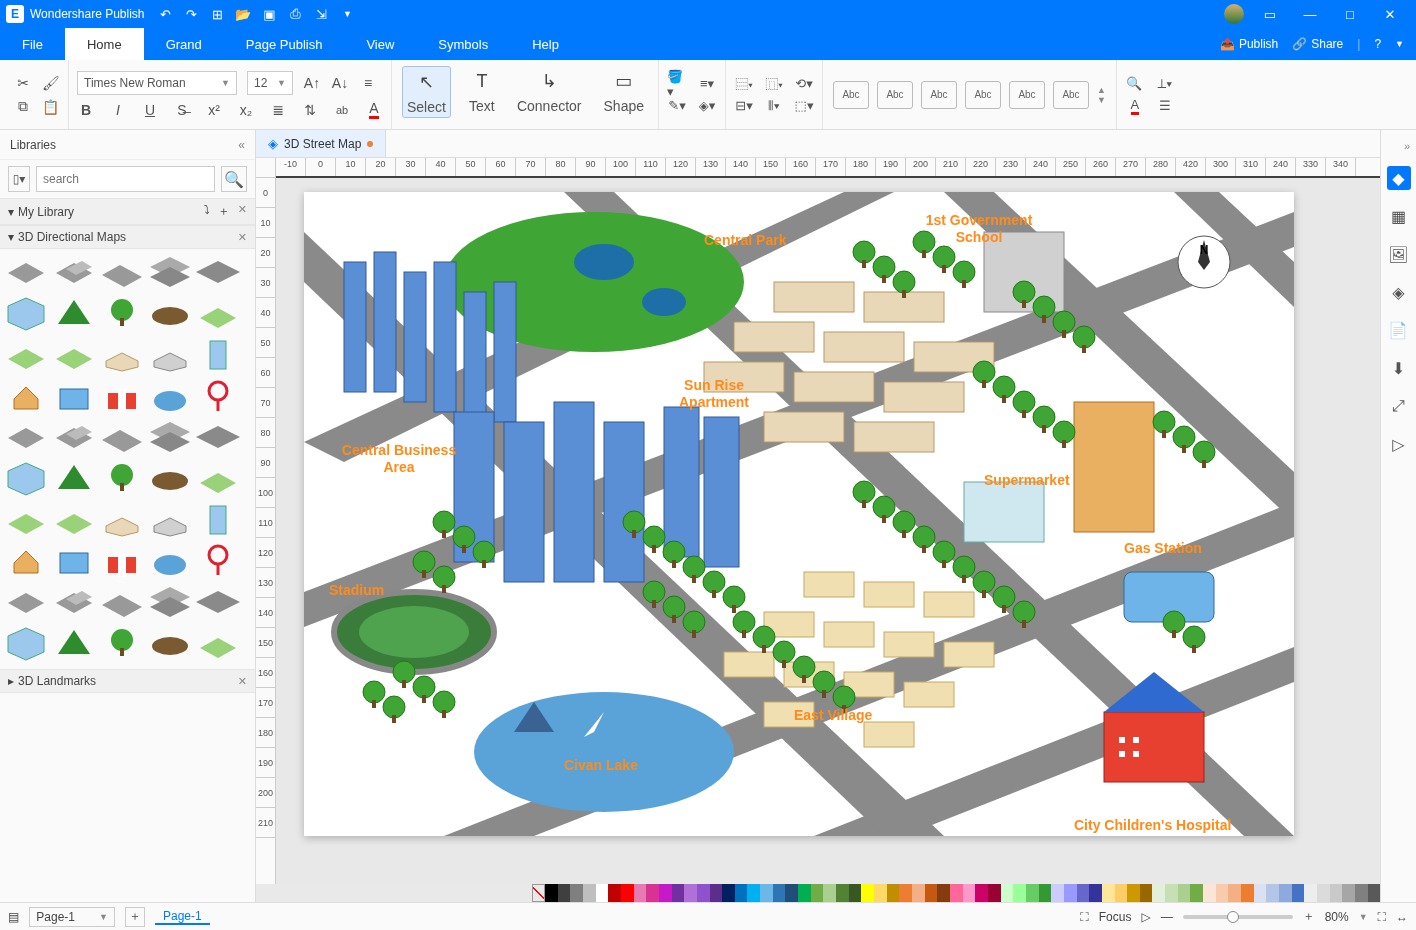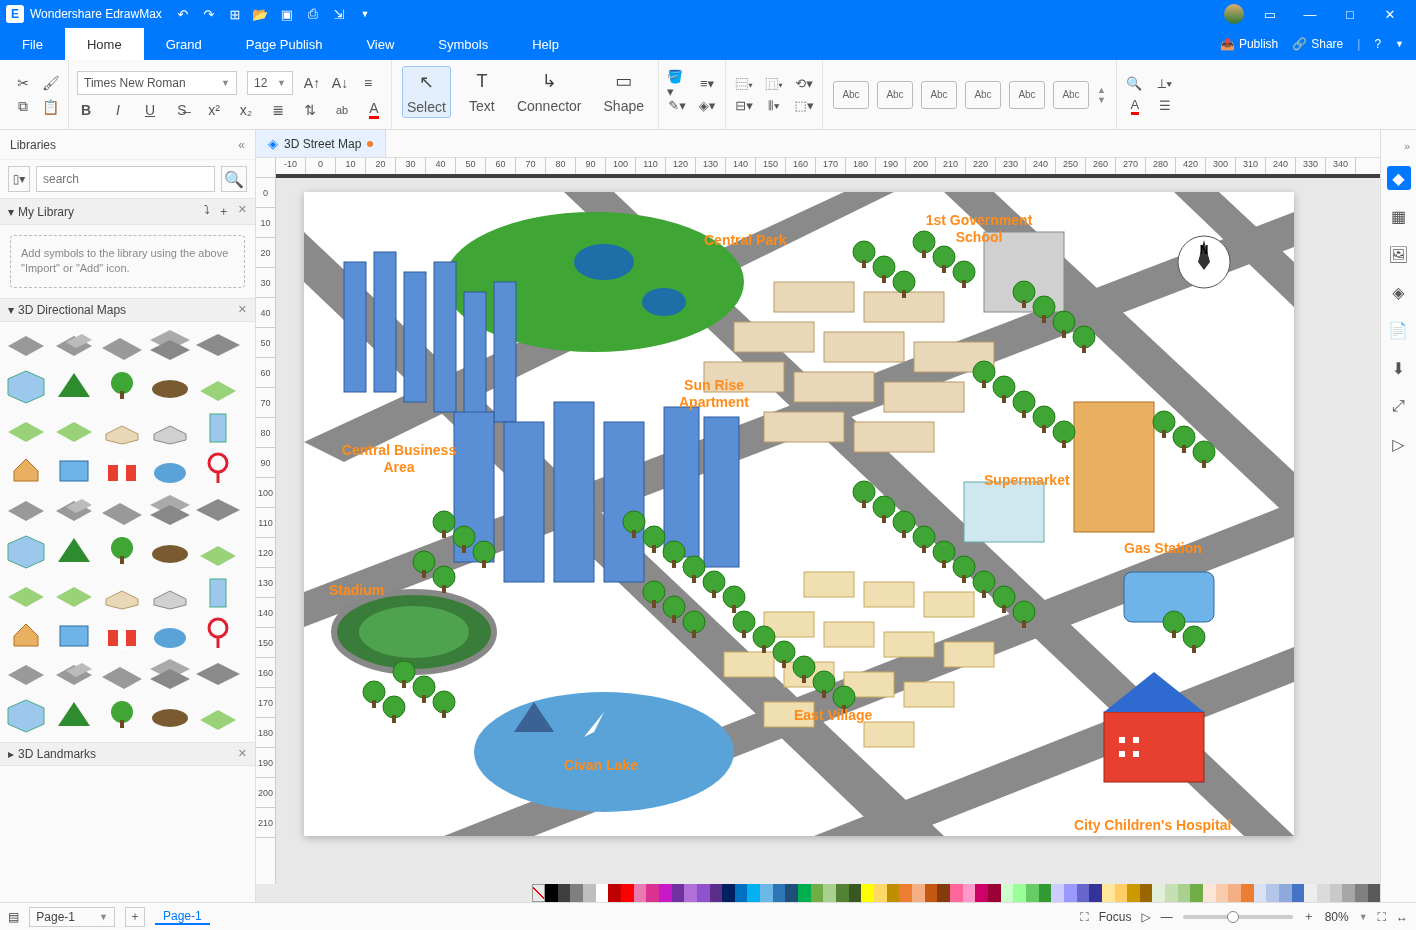--- a/index.html
+++ b/index.html
@@ -51,21 +51,21 @@
 .lib-grid { padding: 6px 4px; display:flex; flex-wrap:wrap; gap:4px; overflow-y:auto; }
 .lib-item { width:44px; height:34px; display:flex; align-items:center; justify-content:center; cursor:pointer; }
 .lib-item svg { overflow:visible; }
 
 
 .canvas-wrap { flex:1; display:flex; flex-direction:column; background:#e9e9e9; position:relative; overflow:hidden;}
 .doc-tab-row { height:28px; background:#fafafa; border-bottom:1px solid #ddd; display:flex; align-items:stretch; }
 .doc-tab { display:flex; align-items:center; gap:6px; padding:0 12px; background:#e6f0ff; border-right:1px solid #ddd; font-size:12px; color:#333; cursor:pointer;}
 .doc-tab .dot { width:6px;height:6px;border-radius:50%;background:#f08030;}
 .doc-tab .ico { color:#0079ff; font-size:13px;}
-.ruler-h { height:20px; background:#fafafa; border-bottom:4px solid #404040; display:flex; font-size:9px; color:#555; overflow:hidden;}
+.ruler-h { height:20px; background:#fafafa; border-bottom:2px solid #404040; display:flex; font-size:9px; color:#555; overflow:hidden;}
 .ruler-h .tick { width:30px; border-right:1px solid #ccc; display:flex; align-items:flex-start; justify-content:center; padding-top:1px;}
 .canvas-inner { flex:1; display:flex; overflow:hidden;}
 .ruler-v { width:20px; background:#fafafa; border-right:1px solid #ccc; display:flex; flex-direction:column; font-size:9px; color:#555;}
 .ruler-v .tick { height:30px; border-bottom:1px solid #ccc; display:flex; align-items:center; justify-content:center;}
 .stage { flex:1; background:#e8e8e8; position:relative; overflow:auto;}
 .page { position:absolute; left:28px; top:14px; width:990px; height:644px; background:#fff; box-shadow:0 2px 8px rgba(0,0,0,.25);}
 .map-label { position:absolute; font-size:14px; font-weight:bold; color:#ff8c1a; text-align:center; line-height:1.2; }
 
 
 .colorbar { height:18px; display:flex; padding-left:276px;}
@@ -86,21 +86,21 @@
 .right-strip .rs-btn { width:24px;height:24px;display:flex;align-items:center;justify-content:center;cursor:pointer;color:#555;}
 .right-strip .rs-btn.active { background:#0079ff; color:#fff; border-radius:3px;}
 
 .pin { position:absolute; }
 </style>
 </head>
 <body>
 
 <div class="titlebar">
   <div class="logo">E</div>
-  <span>Wondershare EdrawMax</span>
+  <span>Wondershare Publish</span>
   <div class="qat">
     <span class="qat-icon">↶</span>
     <span class="qat-icon">↷</span>
     <span class="qat-icon">⊞</span>
     <span class="qat-icon">📂</span>
     <span class="qat-icon">▣</span>
     <span class="qat-icon">⎙</span>
     <span class="qat-icon">⇲</span>
     <span class="qat-icon" style="font-size:9px">▼</span>
   </div>
@@ -252,21 +252,20 @@
     </div>
     <div class="lib-section-hdr">
       <span>▾</span>
       <span>My Library</span>
       <span style="margin-left:auto;display:flex;gap:8px">
         <span>⤵</span>
         <span>＋</span>
         <span class="x">✕</span>
       </span>
     </div>
-    <div class="lib-hint">Add symbols to the library using the above "Import" or "Add" icon.</div>
 
     <div class="lib-section-hdr">
       <span>▾</span>
       <span>3D Directional Maps</span>
       <span class="x">✕</span>
     </div>
     <div class="lib-grid" id="lib-grid" style="flex:1;max-height:420px">
         <div class="lib-item">
           <svg width="44" height="34">
             <polygon points="4,18 22,8 40,18 22,28" fill="#999"></polygon>

